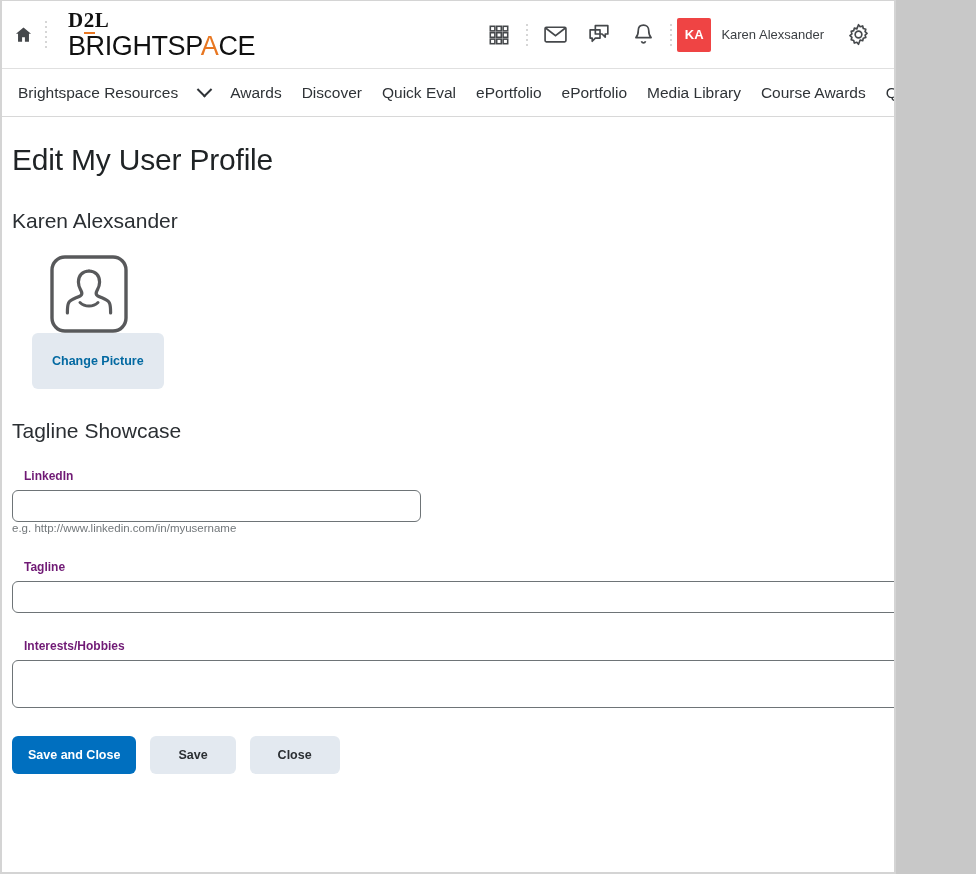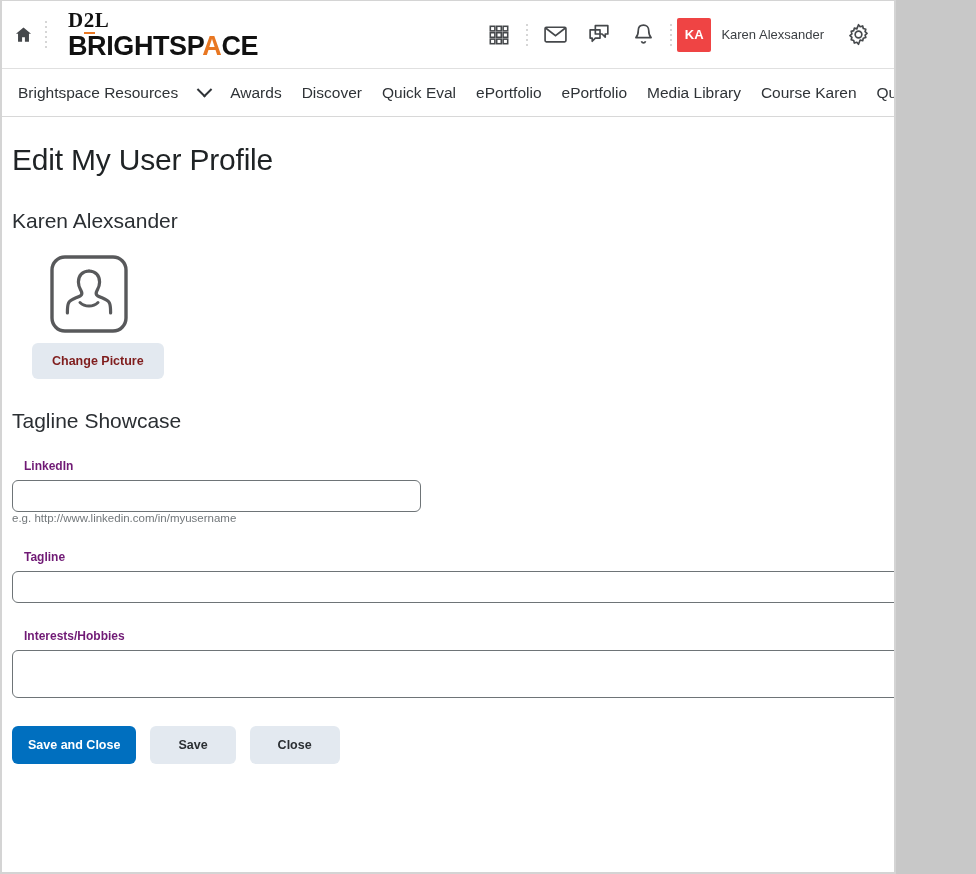--- a/index.html
+++ b/index.html
@@ -71,21 +71,21 @@
     display: block;
     margin-bottom: 2px;
   }
   .brand-d2l .two {
     color: #111111;
     border-bottom: 2px solid #e87722;
     padding-bottom: 0px;
   }
   .brand-bs {
     font-family: "Liberation Sans", sans-serif;
-    font-weight: bold;
+    font-weight: normal;
     font-size: 27px;
     letter-spacing: -0.4px;
     color: #111111;
     display: block;
   }
   .brand-bs .flame {
     color: #e87722;
   }
 
   .header-right {
@@ -171,30 +171,29 @@
 
   .avatar-block {
     margin-top: 22px;
   }
   .avatar-frame {
     width: 78px;
     height: 78px;
     margin-left: 38px;
   }
   .change-pic-btn {
-    margin-top: 10px;
     margin-left: 20px;
     display: inline-block;
     background: #e3e9f0;
     border: none;
     border-radius: 6px;
-    padding: 11px 20px;
+    padding: 21px 20px;
     font-size: 12.5px;
     font-weight: bold;
-    color: #7f1d1d;
+    color: #0369a1;
     font-family: "Liberation Sans", sans-serif;
   }
 
   h2.section-head {
     font-size: 21px;
     font-weight: normal;
     color: #2b2f33;
     margin: 30px 0 0 0;
   }
 
@@ -374,21 +373,21 @@
     <div class="nav-item">
       <span>Brightspace Resources</span>
       <span class="caret"></span>
     </div>
     <div class="nav-item">Awards</div>
     <div class="nav-item">Discover</div>
     <div class="nav-item">Quick Eval</div>
     <div class="nav-item">ePortfolio</div>
     <div class="nav-item">ePortfolio</div>
     <div class="nav-item">Media Library</div>
-    <div class="nav-item">Course Karen</div>
+    <div class="nav-item">Course Awards</div>
     <div class="nav-item">Quizzes</div>
   </div>
 
   <div class="main">
 
     <h1 class="page-title">Edit My User Profile</h1>
 
     <div class="profile-name">Karen Alexsander</div>
 
     <div class="avatar-block">

